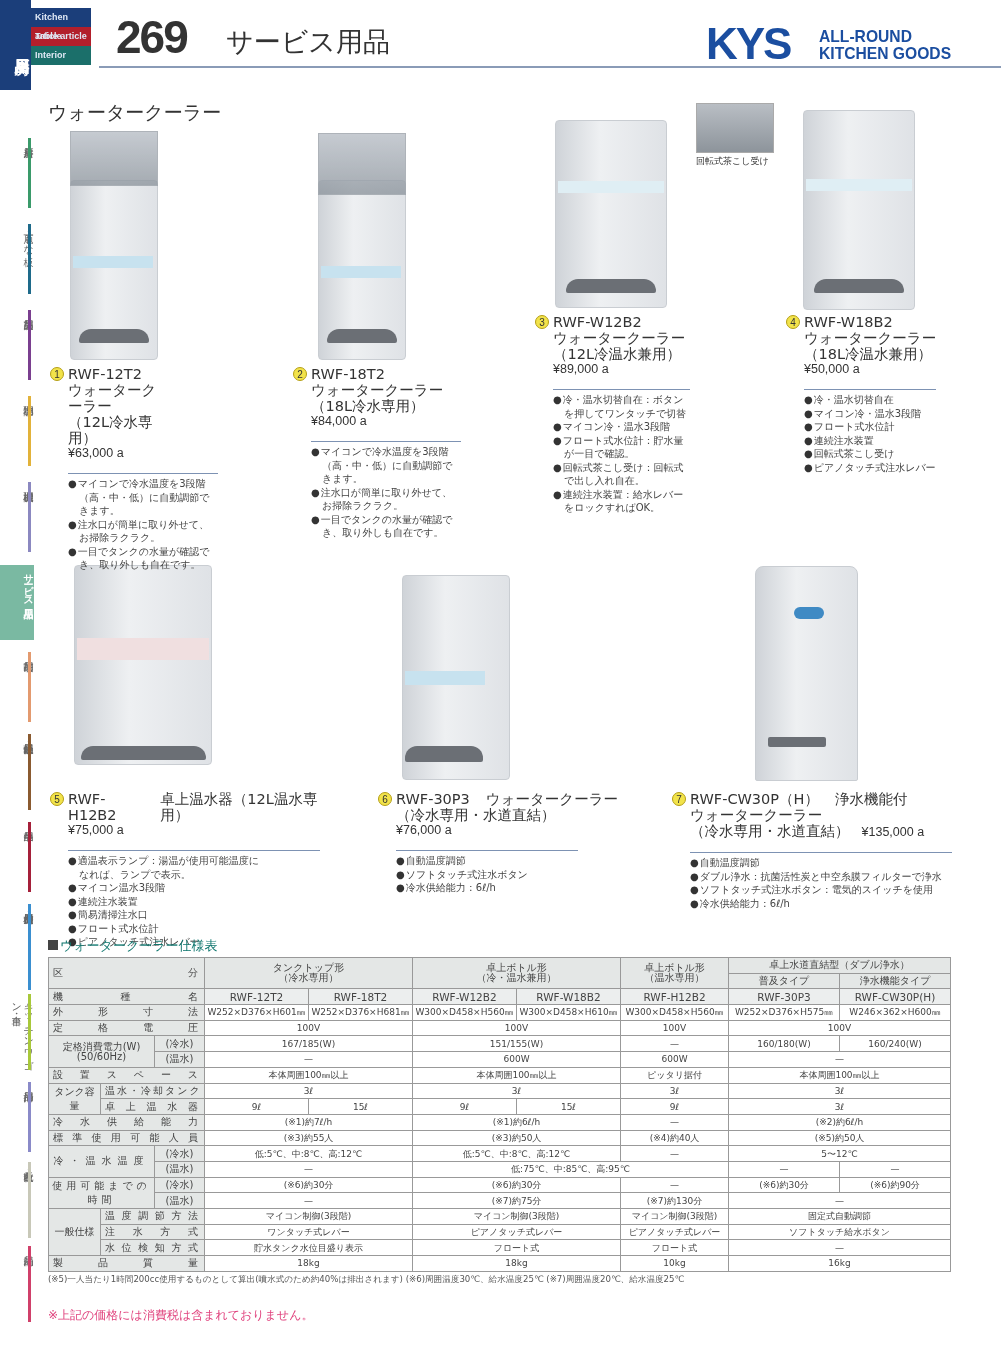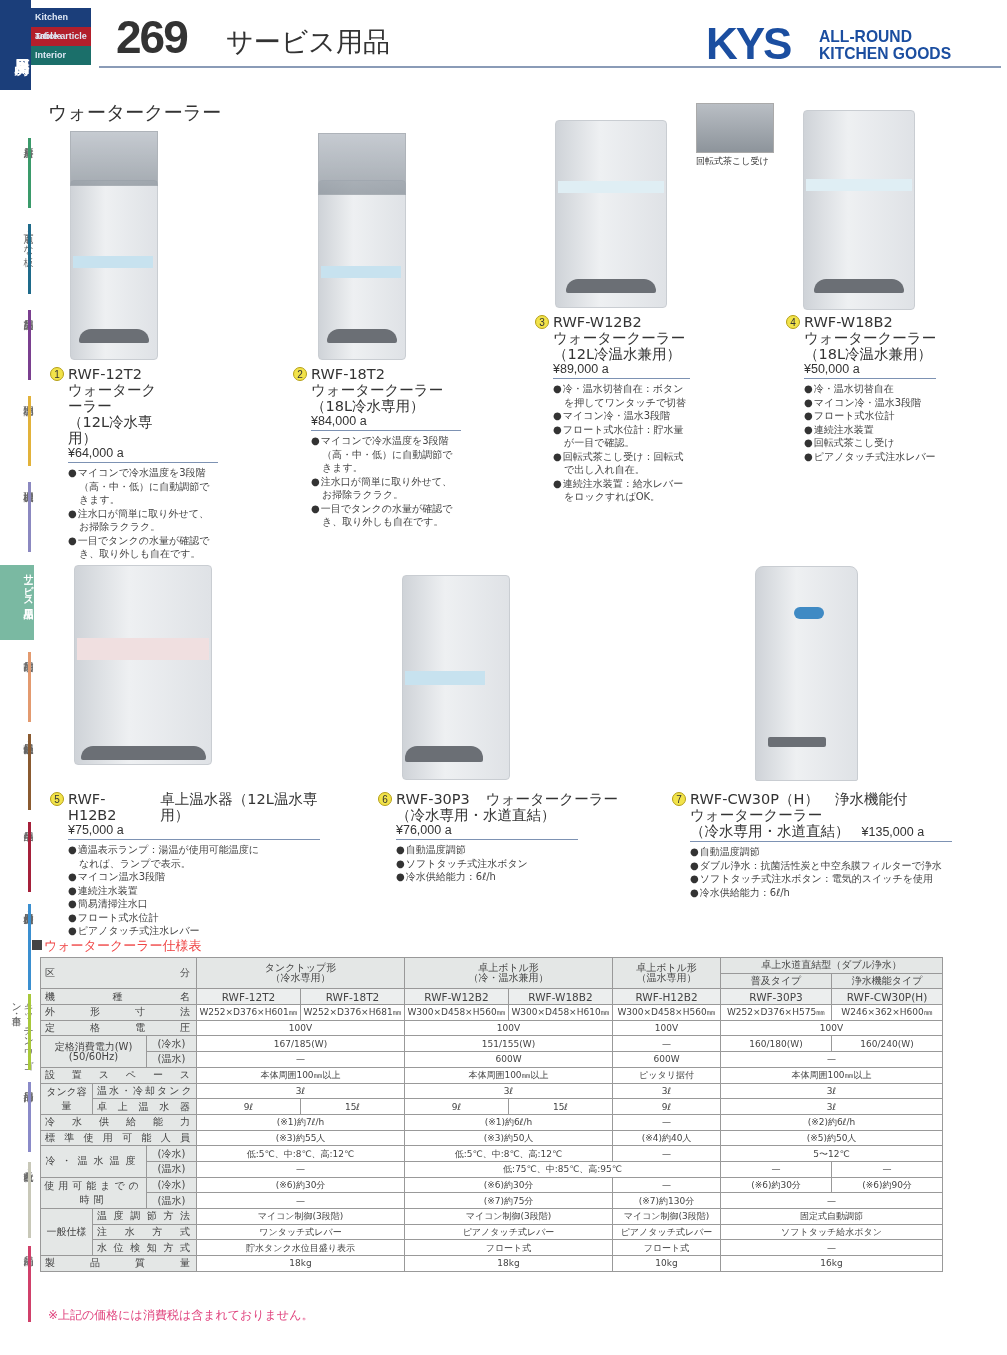--- a/index.html
+++ b/index.html
@@ -23,29 +23,29 @@
 .sec-title{left:48px;top:100px;font-size:19px;color:#333}
 
 .prod{position:absolute}
 .prod-img{position:absolute;background:linear-gradient(90deg,#cfd3d8,#eef0f2 40%,#dfe2e6);border:1px solid #c9cdd2;border-radius:4px}
 .tank{position:absolute;background:linear-gradient(#b8bec6,#8f979f);border:1px solid #9aa1a8}
 .tray{position:absolute;background:#6b6f75;border-radius:12px 12px 2px 2px}
 .panel{position:absolute;background:#c7e2ef;height:12px}
 .head{display:flex;align-items:flex-start;gap:4px;font-size:14.5px;color:#333;line-height:16px}
 .num{display:inline-block;width:14px;height:14px;border-radius:50%;background:#f2e34a;border:1px solid #b59f16;font-size:10px;line-height:13px;text-align:center;color:#333;flex:none;margin-top:1px;font-family:"Liberation Sans",sans-serif}
 .line2{font-size:14.5px;line-height:16px;color:#333}
-.price{font-size:12.5px;color:#333;line-height:15px;padding-bottom:1px;border-bottom:1px solid #7d92b3;font-family:"Liberation Sans",sans-serif}
+.price{font-size:12.5px;color:#333;line-height:15px;padding-bottom:12px;border-bottom:1px solid #7d92b3;font-family:"Liberation Sans",sans-serif}
 .feat{list-style:none;margin-top:3px}
 .feat li{font-size:10px;line-height:13.5px;color:#444;padding-left:11px;text-indent:-11px}
 .feat li::before{content:"●";color:#333;margin-right:1px}
 .caption{font-size:9px;color:#333}
 
-.spec-title{left:32px;top:937px;font-size:13px;color:#ef4444}
+.spec-title{left:48px;top:937px;font-size:13px;color:#0f766e}
 .spec-title::before{content:"";display:inline-block;width:10px;height:10px;background:#444;margin-right:2px}
-table.spec{position:absolute;left:40px;top:957px;width:902px;border-collapse:collapse;font-size:9px;color:#444;table-layout:fixed}
+table.spec{position:absolute;left:48px;top:957px;width:902px;border-collapse:collapse;font-size:9px;color:#444;table-layout:fixed}
 table.spec td{border:1px solid #999;height:15.7px;text-align:center;padding:0 1px;line-height:10px;white-space:nowrap;overflow:hidden}
 table.spec td.lb{background:#e4e7e6;text-align:justify;text-align-last:justify;letter-spacing:2px;font-size:10px;padding:0 4px}
 table.spec td.lc{background:#e4e7e6;text-align:center;font-size:10px}
 table.spec td.hd{background:#e4e7e6;font-size:10px}
 table.spec td.hm{font-size:10.5px;background:#eceeee}
 .notes{left:48px;top:1273px;font-size:8.6px;color:#555;line-height:13px;width:940px}
 .tax{left:48px;top:1307px;font-size:12px;color:#e0427d}
 </style>
 </head>
 <body>
@@ -118,21 +118,21 @@
 </div>
 
 <div class="prod" style="left:50px;top:366px;width:118px">
   <div class="head">
       <span class="num">1</span>
       <span>RWF-12T2</span>
     </div>
   <div style="padding-left:18px">
     <div class="line2">ウォータークーラー</div>
     <div class="line2">（12L冷水専用）</div>
-    <div class="price" style="width:150px">¥64,000 a</div>
+    <div class="price" style="width:150px">¥63,000 a</div>
     <ul class="feat" style="width:150px">
       <li>マイコンで冷水温度を3段階（高・中・低）に自動調節できます。</li>
       <li>注水口が簡単に取り外せて、お掃除ラクラク。</li>
       <li>一目でタンクの水量が確認でき、取り外しも自在です。</li>
     </ul>
   </div>
 </div>
 
 <div class="prod" style="left:293px;top:366px;width:170px">
   <div class="head">
@@ -420,14 +420,15 @@
     <td class="lb" colspan="3">製品質量</td>
     <td colspan="2">18kg</td>
     <td colspan="2">18kg</td>
     <td>10kg</td>
     <td colspan="2">16kg</td>
   </tr>
 </tbody>
   </table>
 
 <div class="abs notes">
+  <div>(※5)一人当たり1時間200cc使用するものとして算出(噴水式のため約40%は排出されます) (※6)周囲温度30℃、給水温度25℃ (※7)周囲温度20℃、給水温度25℃</div>
 </div>
 <div class="abs tax">※上記の価格には消費税は含まれておりません。</div>
 
 </body></html>

